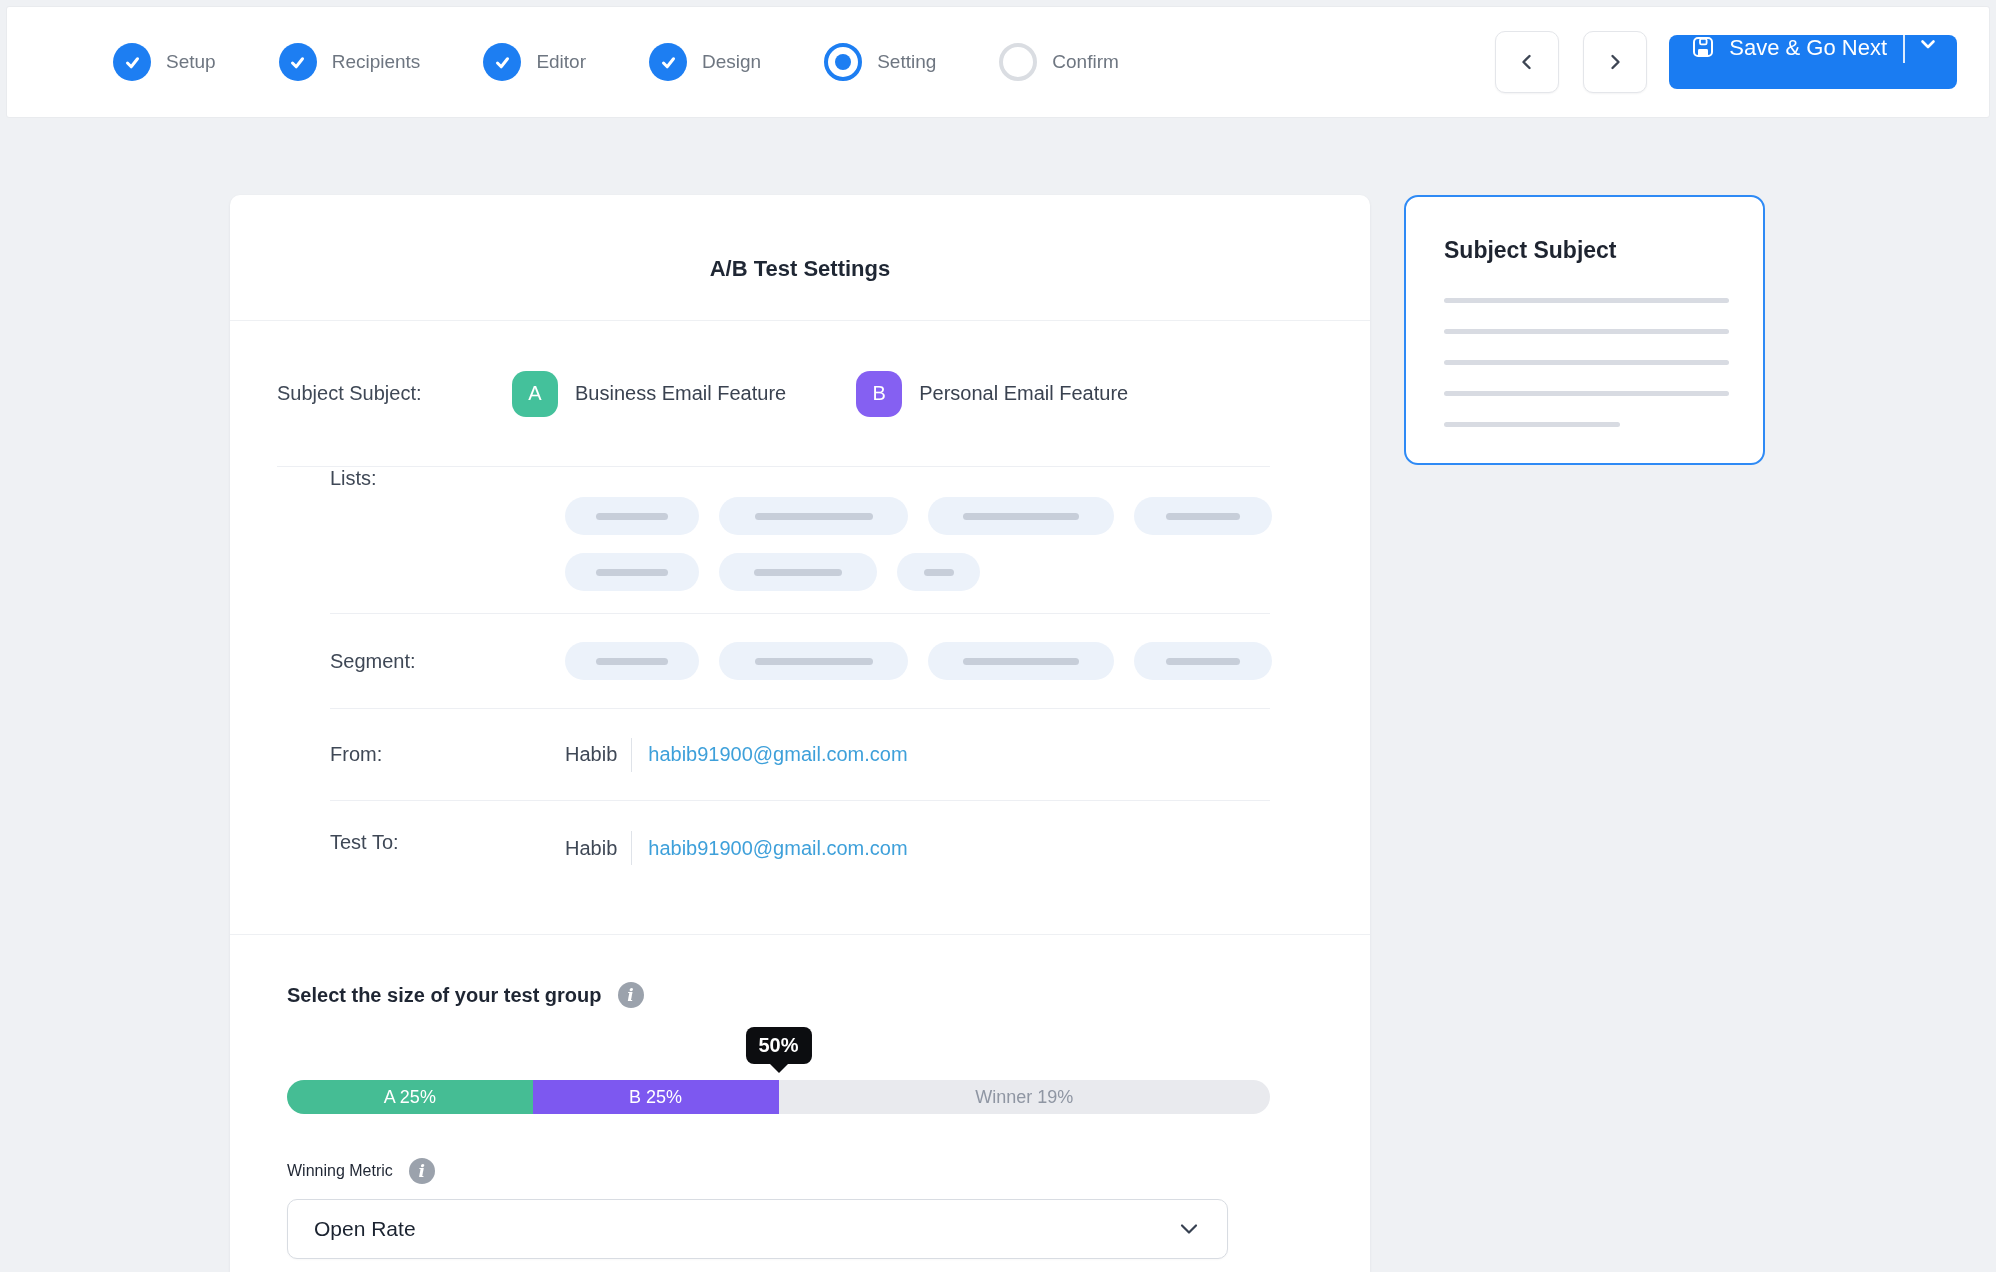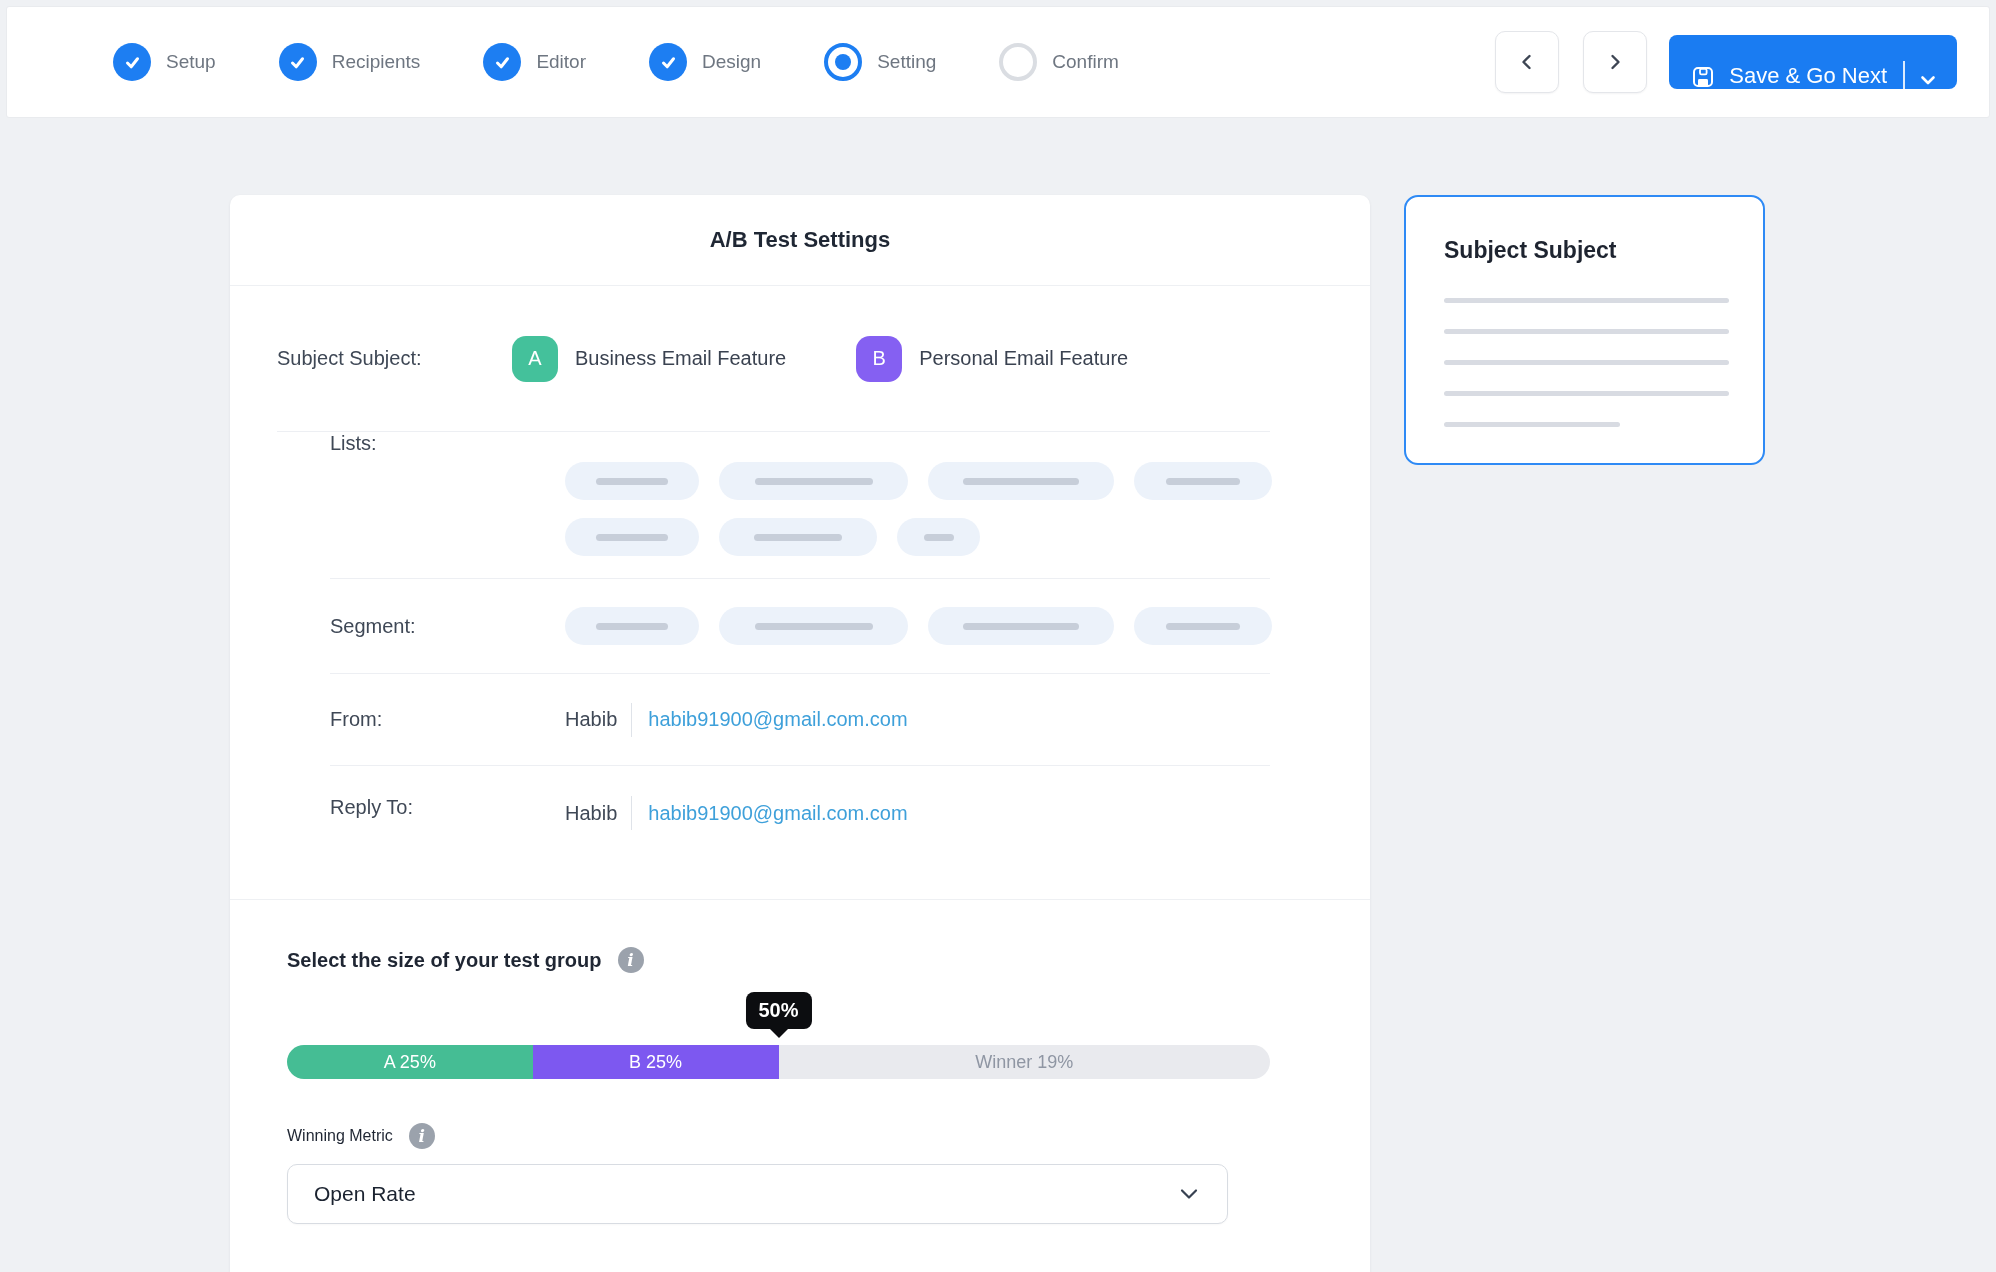--- a/index.html
+++ b/index.html
@@ -29,33 +29,33 @@
 
   .header-right { margin-left:auto; margin-right:32px; display:flex; align-items:center; }
   .nav-btn {
     width:64px; height:62px; background:#fff; border:1px solid #e4e6ea; border-radius:10px;
     display:flex; align-items:center; justify-content:center; cursor:pointer;
     box-shadow:0 1px 2px rgba(16,24,40,.05);
   }
   .nav-btn + .nav-btn { margin-left:24px; }
   .save-btn {
     margin-left:22px; height:54px; background:#1a7cf2; border:none; border-radius:8px;
-    color:#fff; display:flex; align-items:flex-end; padding:0 20px 0 22px; cursor:pointer;
+    color:#fff; display:flex; align-items:flex-start; padding:0 20px 0 22px; cursor:pointer;
     font-family:"Liberation Sans",sans-serif; font-size:22px; font-weight:500;
   }
   .save-btn .save-label { margin:0 16px 0 14px; }
   .save-btn .btn-divider { width:2px; height:28px; background:rgba(255,255,255,.85); margin-right:14px; }
 
   
   .main-card {
     position:absolute; left:230px; top:195px; width:1140px; height:1077px;
     background:#fff; border-radius:10px 10px 0 0;
     box-shadow:0 1px 3px rgba(16,24,40,.07);
   }
-  .card-head { height:91px; display:flex; align-items:center; justify-content:center; border-bottom:1px solid #eef0f3; }
+  .card-head { height:104px; display:flex; align-items:center; justify-content:center; border-bottom:1px solid #eef0f3;margin-top:22px; }
   .card-title { font-size:22px; font-weight:700; color:#1f2734; }
 
   .section-top { border-bottom:1px solid #eef0f3; }
   .row { margin:0 100px; display:flex; align-items:center; border-bottom:1px solid #edeff3; }
   .row:last-child { border-bottom:none; }
   .row-label { flex:0 0 235px; font-size:20px; color:#3f4856; }
   .row.subject-row { height:146px;margin-left:47px; }
   .row.lists-row { height:147px; align-items:flex-start; }
   .row.lists-row .row-label { }
   .row.segment-row { height:95px; }
@@ -279,21 +279,21 @@
     <div class="row from-row">
       <div class="row-label">From:</div>
       <div class="sender">
         <span class="sender-name">Habib</span>
         <span class="sender-sep"></span>
         <a class="sender-email">habib91900@gmail.com.com</a>
       </div>
     </div>
 
     <div class="row reply-row">
-      <div class="row-label">Reply To:</div>
+      <div class="row-label">Test To:</div>
       <div class="sender">
         <span class="sender-name">Habib</span>
         <span class="sender-sep"></span>
         <a class="sender-email">habib91900@gmail.com.com</a>
       </div>
     </div>
 
   </div>
 
   <div class="section-bottom">

